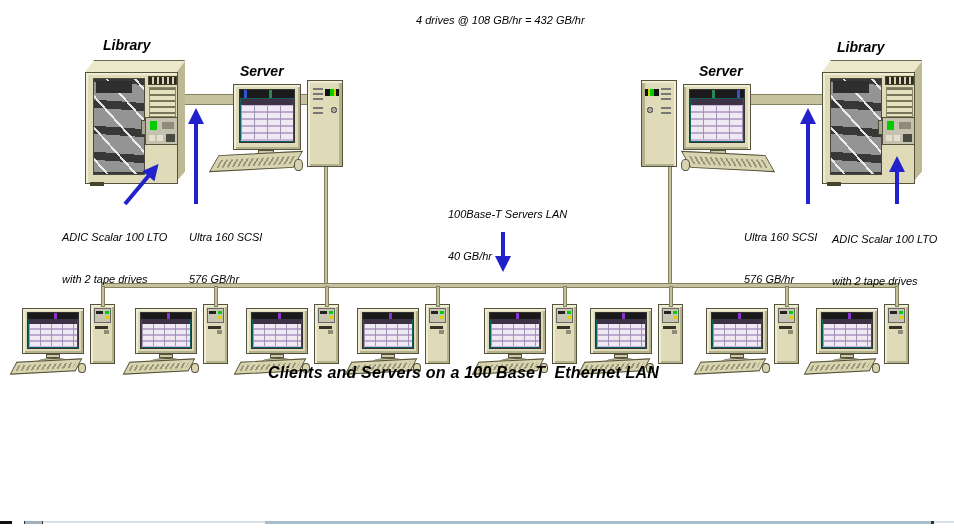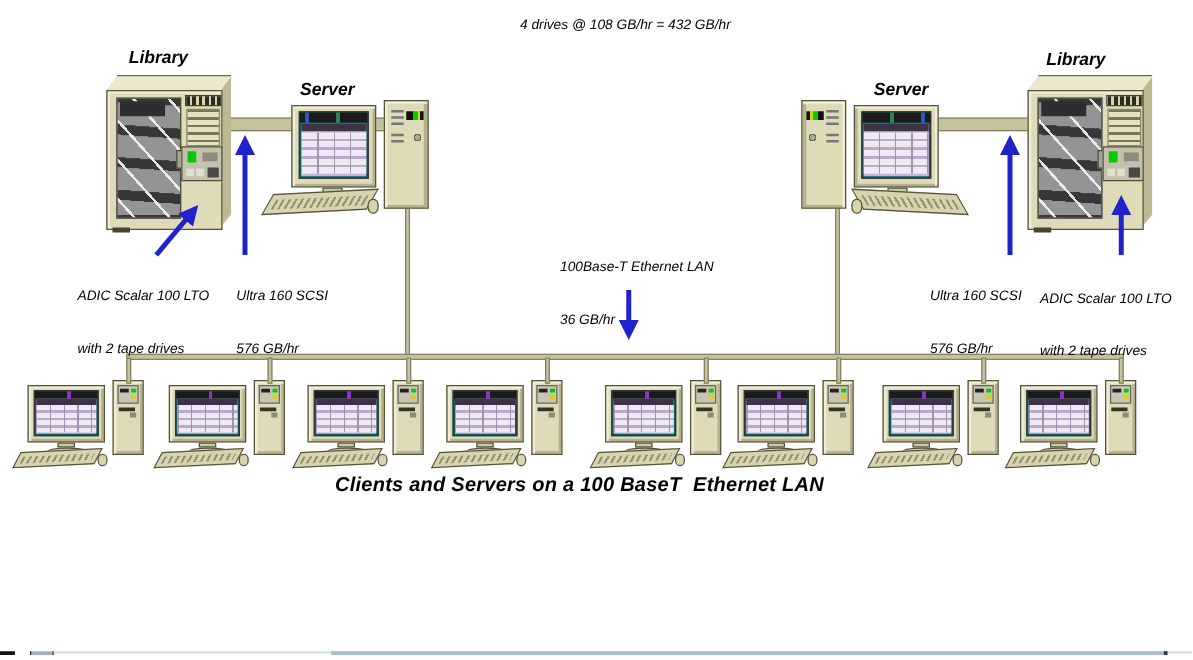--- a/index.html
+++ b/index.html
@@ -237,22 +237,22 @@
   <div class="abs small z15" style="left:744px; top:202px;">
     <div>Ultra 160 SCSI</div>
     <div>576 GB/hr</div>
   </div>
   <div class="abs small z15" style="left:832px; top:204px;">
     <div>ADIC Scalar 100 LTO</div>
     <div>with 2 tape drives</div>
   </div>
 
   <div class="abs small z15" style="left:448px; top:179px;">
-    <div>100Base-T Ethernet LAN</div>
-    <div>36 GB/hr</div>
+    <div>100Base-T Servers LAN</div>
+    <div>40 GB/hr</div>
   </div>
 
   <div class="client-slot" style="left:22px;">
   <div class="cl-tower">
     <div class="ct-panel"></div>
     <div class="ct-slot"></div>
   </div>
   <div class="cl-monitor">
     <div class="cl-screen"></div>
   </div>
@@ -346,21 +346,21 @@
   </div>
   <div class="cl-monitor">
     <div class="cl-screen"></div>
   </div>
   <div class="cl-stand"></div>
   <div class="cl-base"></div>
   <div class="cl-kbd"></div>
   <div class="cl-mouse"></div>
 </div>
 
-  <div class="abs caption z15" style="left:268px; top:380px;">Clients and Servers on a 100 BaseT  Ethernet LAN</div>
+  <div class="abs caption z15" style="left:268px; top:364px;">Clients and Servers on a 100 BaseT  Ethernet LAN</div>
 
   <svg class="arrows" viewBox="0 0 954 528">
     <defs>
       <marker id="ah" markerWidth="4" markerHeight="4" refX="3" refY="2" orient="auto">
         <path d="M0,0 L4,2 L0,4 Z" fill="#2222CC"></path>
       </marker>
     </defs>
     <line x1="125" y1="204" x2="156" y2="167" stroke="#2222CC" stroke-width="4" marker-end="url(#ah)"></line>
     <line x1="196" y1="204" x2="196" y2="112" stroke="#2222CC" stroke-width="4" marker-end="url(#ah)"></line>
     <line x1="503" y1="232" x2="503" y2="268" stroke="#2222CC" stroke-width="4" marker-end="url(#ah)"></line>

